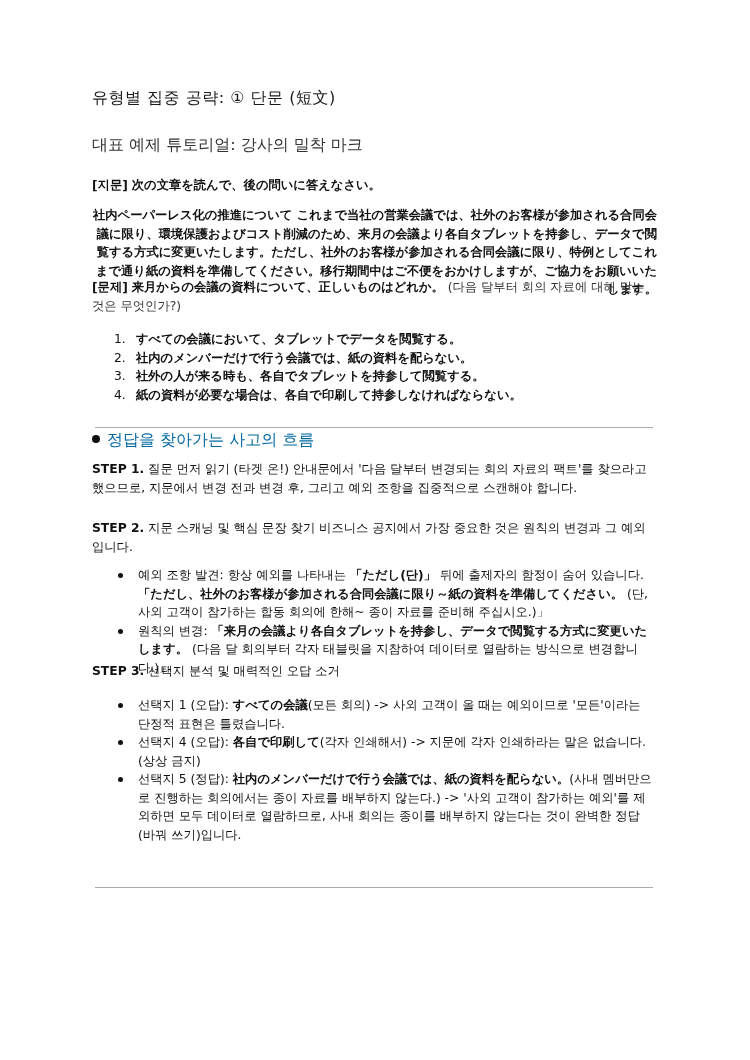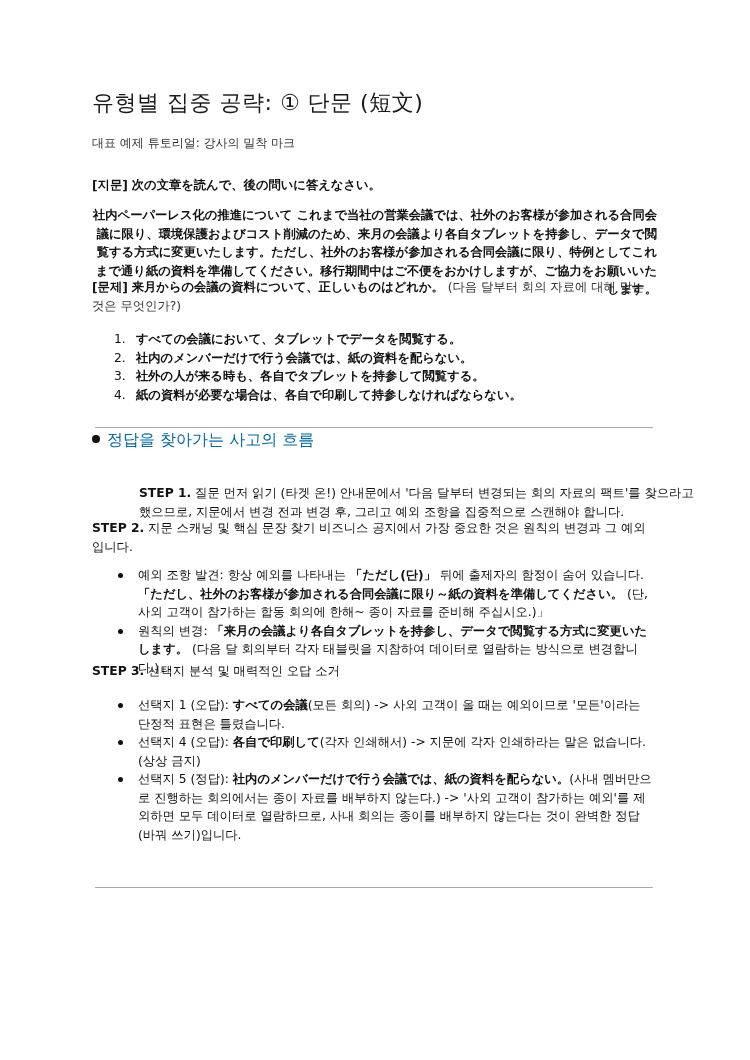--- a/index.html
+++ b/index.html
@@ -1,19 +1,19 @@
 <!DOCTYPE html>
 <html><head>
   <meta charset="utf-8">
   <style>
     html, body { margin: 0; padding: 0; background: #ffffff; }
     body { width: 750px; height: 1060px; position: relative; overflow: hidden;
            font-family: "DejaVu Sans", "Liberation Sans", sans-serif; color: #111; }
-    .title { position: absolute; left: 92px; top: 88px; font-size: 22px; color: #1a1a1a; letter-spacing: 0.5px; white-space: nowrap; }
-    .subtitle { position: absolute; left: 92px; top: 135px; font-size: 12px; color: #333; white-space: nowrap; }
+    .title { position: absolute; left: 92px; top: 88px; font-size: 16px; color: #1a1a1a; letter-spacing: 0.5px; white-space: nowrap; }
+    .subtitle { position: absolute; left: 92px; top: 135px; font-size: 16px; color: #333; white-space: nowrap; }
     .p { position: absolute; left: 92px; width: 565px; font-size: 12.3px; line-height: 18.5px; color: #111; }
     .b { font-weight: bold; text-align: right; }
     .muted { color: #333; }
     .ol { position: absolute; left: 114px; top: 330px; font-size: 12.3px; line-height: 18.5px; }
     .ol .row { display: flex; white-space: nowrap; }
     .ol .num { width: 22px; }
     .hr { position: absolute; left: 95px; width: 558px; height: 0; border-top: 1.5px solid #aaa; }
     .h2 { position: absolute; left: 92px; top: 430px; font-size: 16px; color: #0369a1; white-space: nowrap; }
     .h2 .dot { display: inline-block; width: 8px; height: 8px; border-radius: 50%; background: #111; margin-right: 7px; vertical-align: middle; position: relative; top: -2px; }
     .ul { position: absolute; left: 116px; width: 540px; font-size: 12.3px; line-height: 18.5px; }
@@ -57,21 +57,21 @@
       <span class="b">紙の資料が必要な場合は、各自で印刷して持参しなければならない。</span>
     </div>
 </div>
 
 <div class="hr" style="top:427px;"></div>
 
 <div class="h2">
   <span class="dot"></span><span>정답을 찾아가는 사고의 흐름</span>
 </div>
 
-<div class="p" style="top:484px;margin-left:47px;">
+<div class="p" style="top:460px;">
   <span class="b">STEP 1.</span>
   <span>질문 먼저 읽기 (타겟 온!) 안내문에서 '다음 달부터 변경되는 회의 자료의 팩트'를 찾으라고 했으므로, 지문에서 변경 전과 변경 후, 그리고 예외 조항을 집중적으로 스캔해야 합니다.</span>
 </div>
 
 <div class="p" style="top:519px;">
   <span class="b">STEP 2.</span>
   <span>지문 스캐닝 및 핵심 문장 찾기 비즈니스 공지에서 가장 중요한 것은 원칙의 변경과 그 예외입니다.</span>
 </div>
 
 <div class="ul" style="top:566px;">

